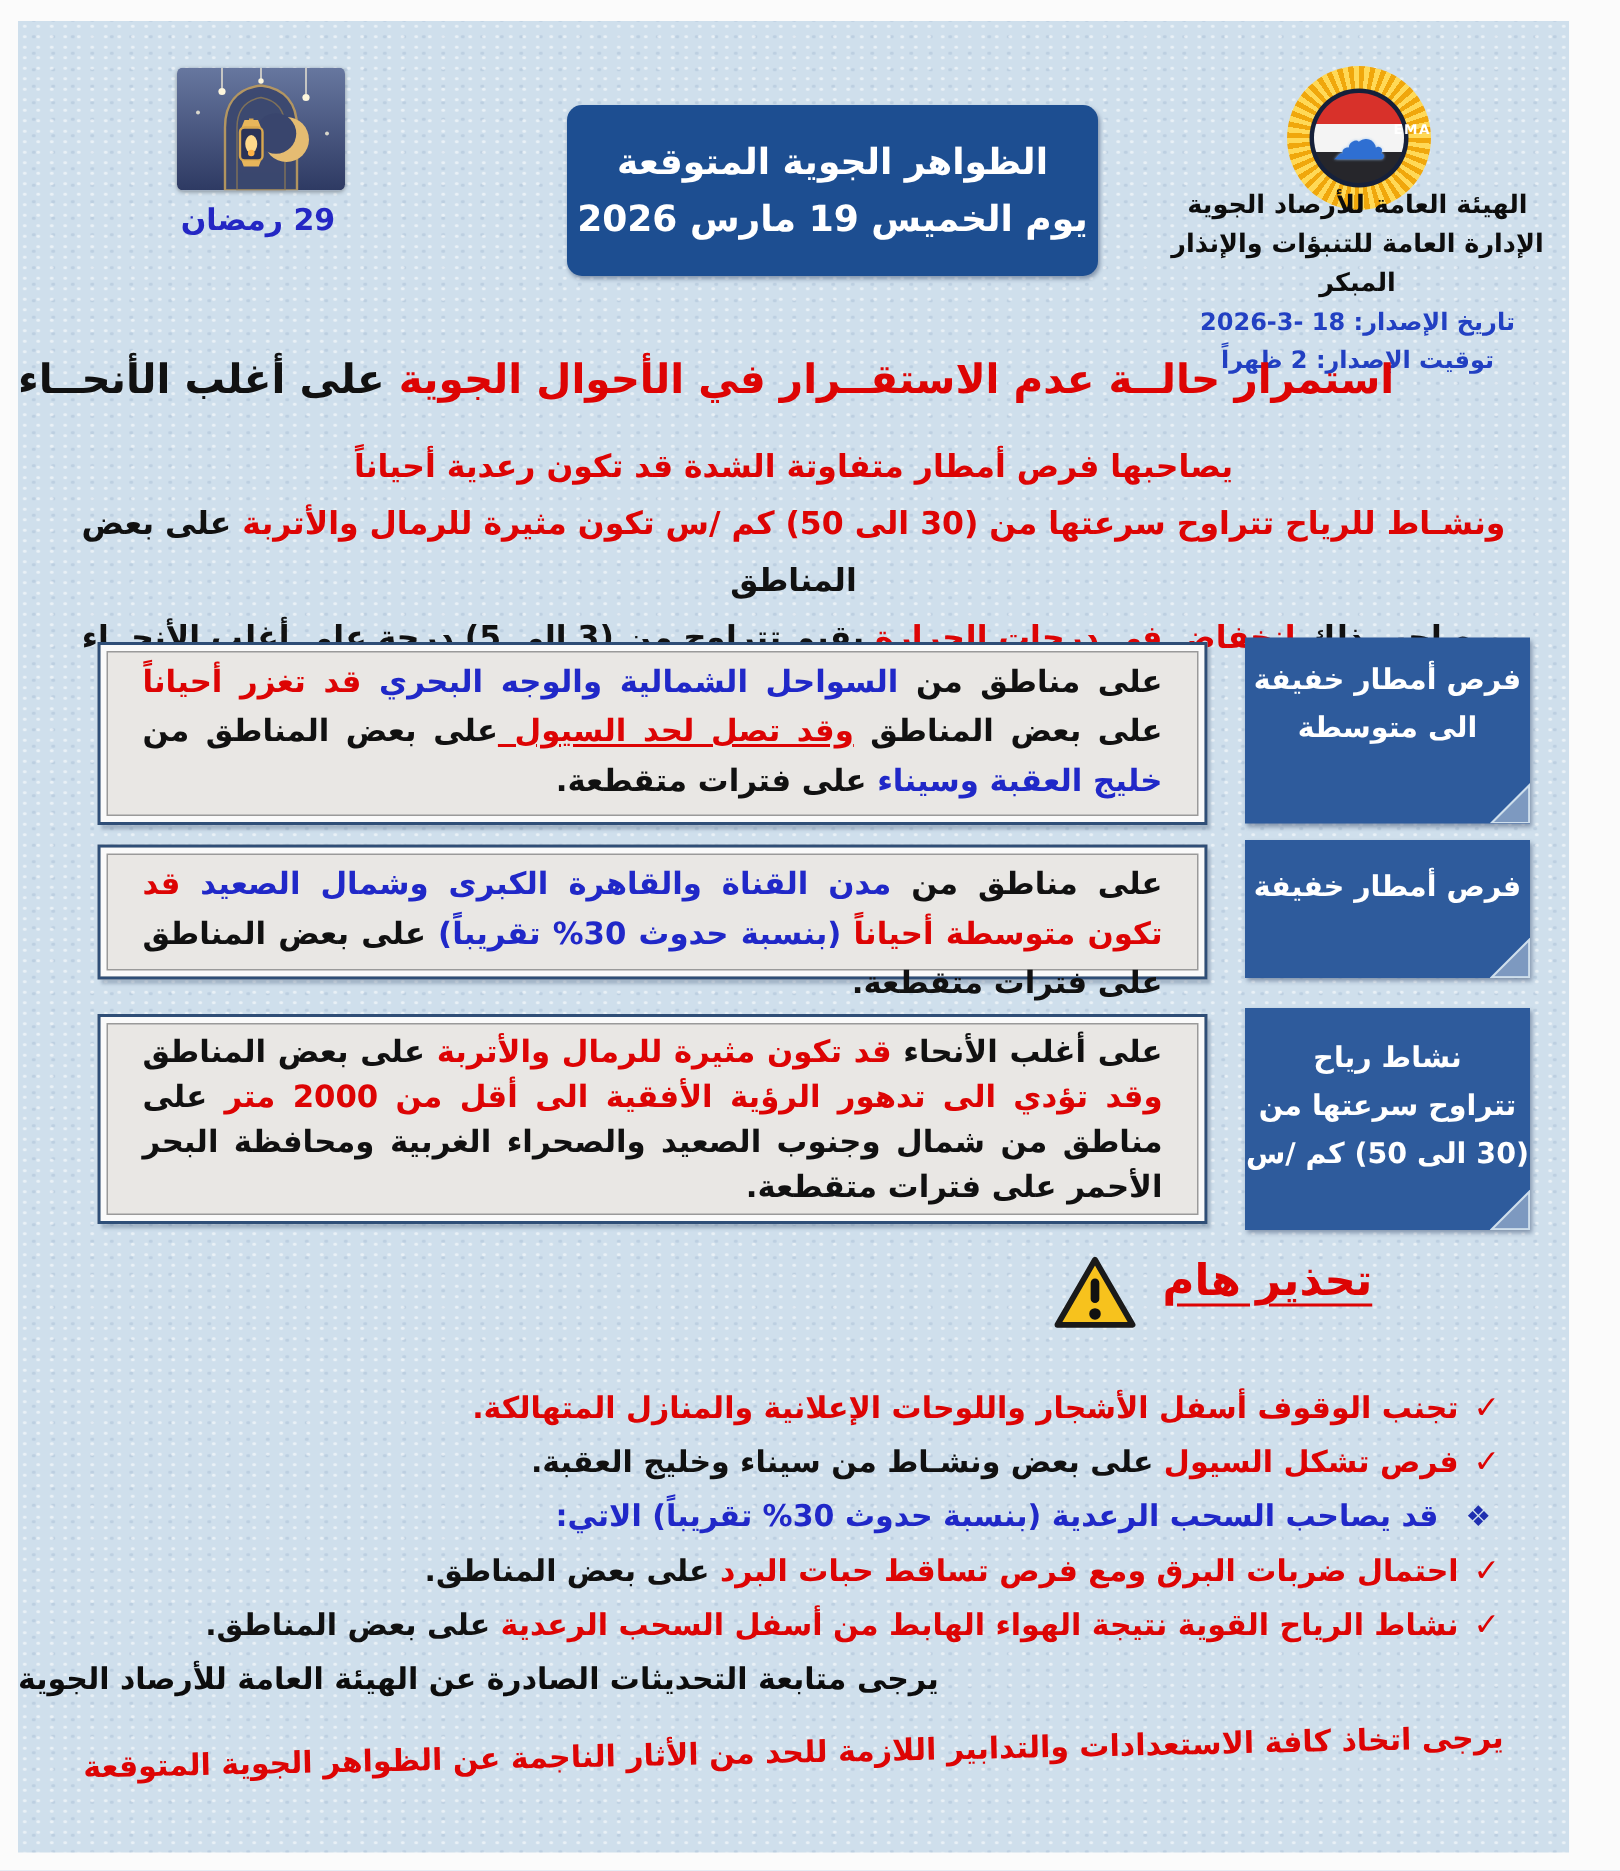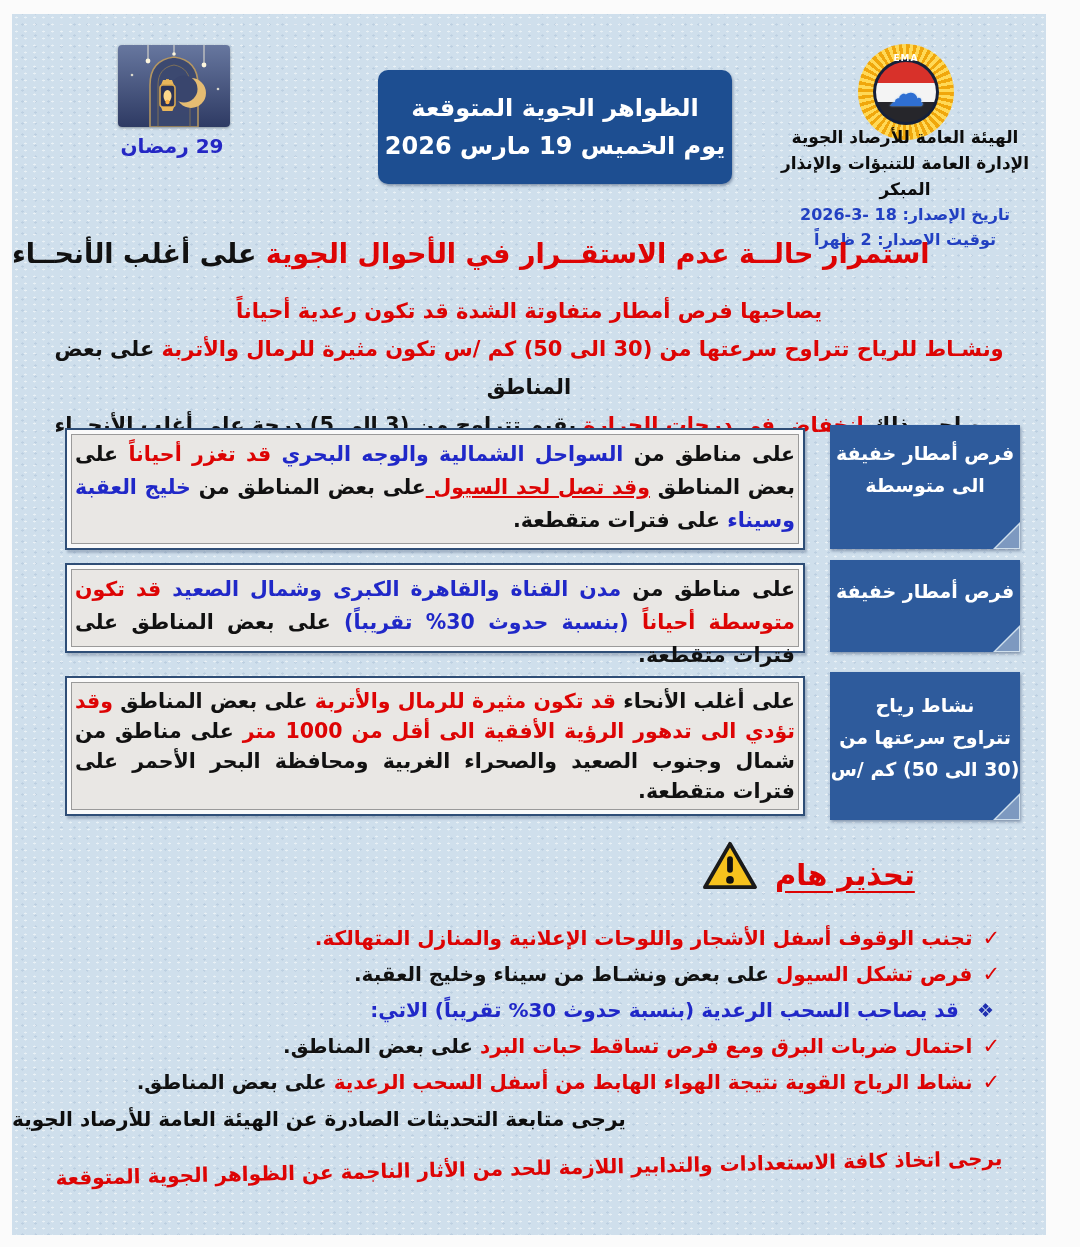--- a/index.html
+++ b/index.html
@@ -36,38 +36,38 @@
     position:absolute;left:366px;top:56px;width:354px;height:114px;
     background:var(--title-blue);border-radius:10px;
     display:flex;flex-direction:column;justify-content:center;align-items:center;gap:10px;
     color:#fff;font-size:24px;box-shadow:1px 2px 3px rgba(20,40,80,.4);
   }
   .logo{position:absolute;left:846px;top:30px;width:96px;height:96px;}
   .logo .rays{position:absolute;inset:0;border-radius:50%;background:repeating-conic-gradient(#f0a70c 0deg 4.5deg,#ffd957 4.5deg 9deg);}
   .logo .ring{position:absolute;inset:15px;border-radius:50%;background:#15203a;}
   .logo .flag{position:absolute;inset:18px;border-radius:50%;overflow:hidden;background:linear-gradient(#d8312a 0 35%,#f4f4f4 35% 66%,#26262b 66% 100%);display:flex;align-items:center;justify-content:center;}
   .logo .cloud{font-size:37px;color:#2f6fd2;line-height:1;margin-top:2px;text-shadow:0 0 2px #9cc3ee;}
-  .logo .ema{position:absolute;top:9px;left:0;right:0;text-align:center;font-size:9px;color:#ffffff;letter-spacing:1px;}
+  .logo .ema{position:absolute;top:38px;left:0;right:0;text-align:right;font-size:9px;color:#ffffff;letter-spacing:1px;}
   .org-block{position:absolute;left:748px;top:110px;width:290px;text-align:center;}
   .org-block .nm{color:#0d0d0d;font-size:17px;line-height:26px;}
   .org-block .iss{color:#2240c2;font-size:16px;line-height:25px;text-align:center;}
   
   .headline{position:absolute;left:0;right:0;top:224px;text-align:left;font-size:27px;letter-spacing:-.5px;}
   .intro{position:absolute;left:0;right:0;top:278px;text-align:center;font-size:21px;line-height:38px;}
   .seg-red{color:var(--red);}
   .seg-blue{color:var(--text-blue);}
   .seg-black{color:var(--ink);}
   .seg-u{text-decoration:underline;}
   
   .fbox{
     position:absolute;left:53px;width:740px;
     background:var(--box-bg);
     border:2px solid #2f4e77;
     box-shadow:inset 0 0 0 4px #fafafa,inset 0 0 0 5px #9a9a9a,2px 3px 2px rgba(80,100,130,.35);
-    padding:8px 8px;
+    padding:8px 28px;
     font-size:20.5px;text-align:justify;
   }
   .fbox p{line-height:33px;}
   #fbox-3 p{line-height:30px;}
   .flabel{
     position:absolute;left:818px;width:190px;
     background:var(--label-blue);
     color:#fff;text-align:center;font-size:19px;line-height:32px;
     box-shadow:1px 2px 3px rgba(20,40,80,.4);
   }
@@ -75,21 +75,21 @@
   .flabel::after{content:"";position:absolute;right:1px;bottom:1px;width:23px;height:23px;background:#7d99c0;clip-path:polygon(100% 0,100% 100%,0 100%);}
   #flabel-1{top:411px;height:124px;padding-top:12px;}
   #fbox-1{top:414px;height:122px;}
   #flabel-2{top:546px;height:92px;padding-top:15px;}
   #fbox-2{top:549px;height:90px;}
   #flabel-3{top:658px;height:148px;padding-top:17px;}
   #fbox-3{top:662px;height:140px;}
   
   .warning-title{
     position:absolute;top:822px;right:105px;width:240px;height:56px;
-    direction:ltr;display:flex;align-items:flex-end;gap:16px;
+    direction:ltr;display:flex;align-items:flex-start;gap:16px;
   }
   .warning-title .wt-text{color:var(--red);font-size:29px;text-decoration:underline;text-underline-offset:6px;}
   .warning-icon{width:58px;height:52px;flex:0 0 auto;}
   .warning-list{position:absolute;top:873px;right:46px;width:920px;text-align:right;font-size:20px;margin-top:33px;}
   .witem{line-height:36px;margin-bottom:0px;white-space:nowrap;}
   .witem .marker{display:inline-block;margin-left:10px;color:var(--red);font-size:21px;}
   .witem .marker.m-blue{color:#1f2fb0;margin-left:18px;margin-right:6px;font-size:19px;}
   
   .footer-1{position:absolute;left:0;right:0;top:1081px;text-align:left;font-size:20px;color:#0d0d0d;margin-top:12px;}
   .footer-2{position:absolute;left:0;right:0;top:1142px;text-align:center;font-size:20px;color:var(--red);transform:rotate(-1.2deg);}
@@ -167,21 +167,21 @@
   </div>
 
   <div class="fbox" id="fbox-2">
     <p><span class="seg-black">على مناطق من </span><span class="seg-blue">مدن القناة والقاهرة الكبرى وشمال الصعيد </span><span class="seg-red">قد تكون متوسطة أحياناً </span><span class="seg-blue">(بنسبة حدوث 30% تقريباً) </span><span class="seg-black">على بعض المناطق على فترات متقطعة.</span></p>
   </div>
   <div class="flabel" id="flabel-2">
     <div>فرص أمطار خفيفة</div>
   </div>
 
   <div class="fbox" id="fbox-3">
-    <p><span class="seg-black">على أغلب الأنحاء </span><span class="seg-red">قد تكون مثيرة للرمال والأتربة </span><span class="seg-black">على بعض المناطق </span><span class="seg-red">وقد تؤدي الى تدهور الرؤية الأفقية الى أقل من 1000 متر </span><span class="seg-black">على مناطق من شمال وجنوب الصعيد والصحراء الغربية ومحافظة البحر الأحمر على فترات متقطعة.</span></p>
+    <p><span class="seg-black">على أغلب الأنحاء </span><span class="seg-red">قد تكون مثيرة للرمال والأتربة </span><span class="seg-black">على بعض المناطق </span><span class="seg-red">وقد تؤدي الى تدهور الرؤية الأفقية الى أقل من 2000 متر </span><span class="seg-black">على مناطق من شمال وجنوب الصعيد والصحراء الغربية ومحافظة البحر الأحمر على فترات متقطعة.</span></p>
   </div>
   <div class="flabel" id="flabel-3">
     <div>نشاط رياح</div>
     <div>تتراوح سرعتها من</div>
     <div>(30 الى 50) كم /س</div>
   </div>
 
   <div class="warning-title">
     <svg class="warning-icon" viewBox="0 0 60 54">
       <path d="M30 4 L56 49 L4 49 Z" fill="#f7c21d" stroke="#1a1a1a" stroke-width="4" stroke-linejoin="round"></path>

